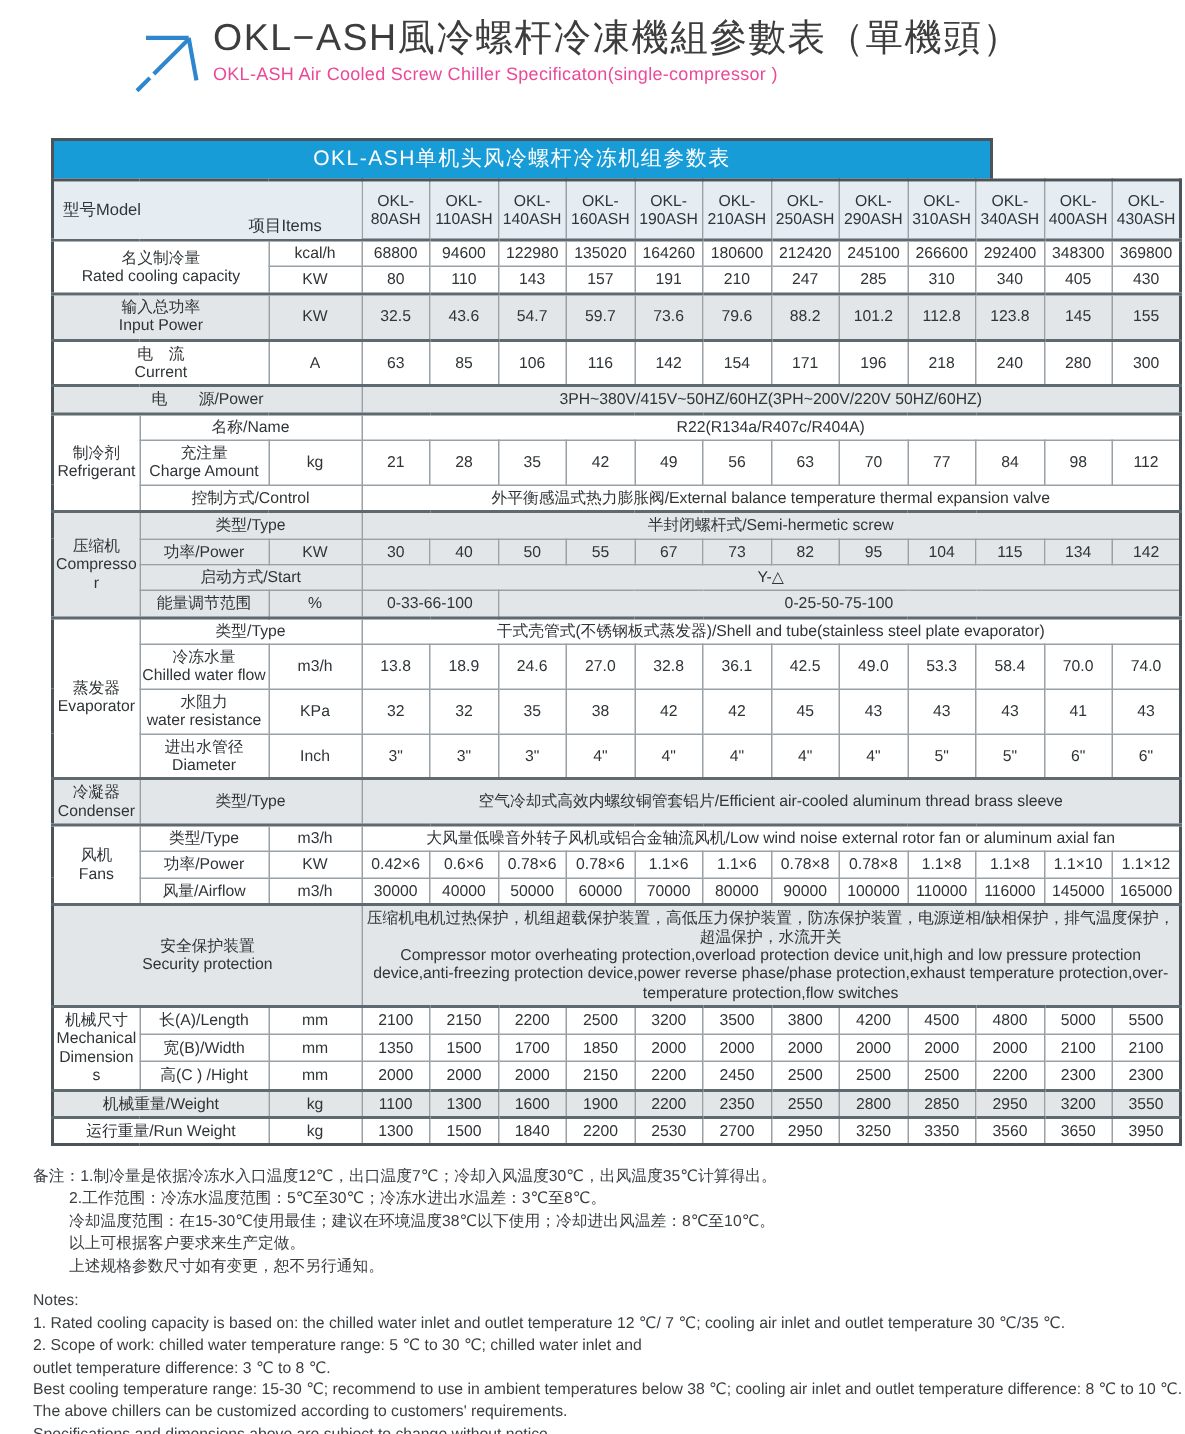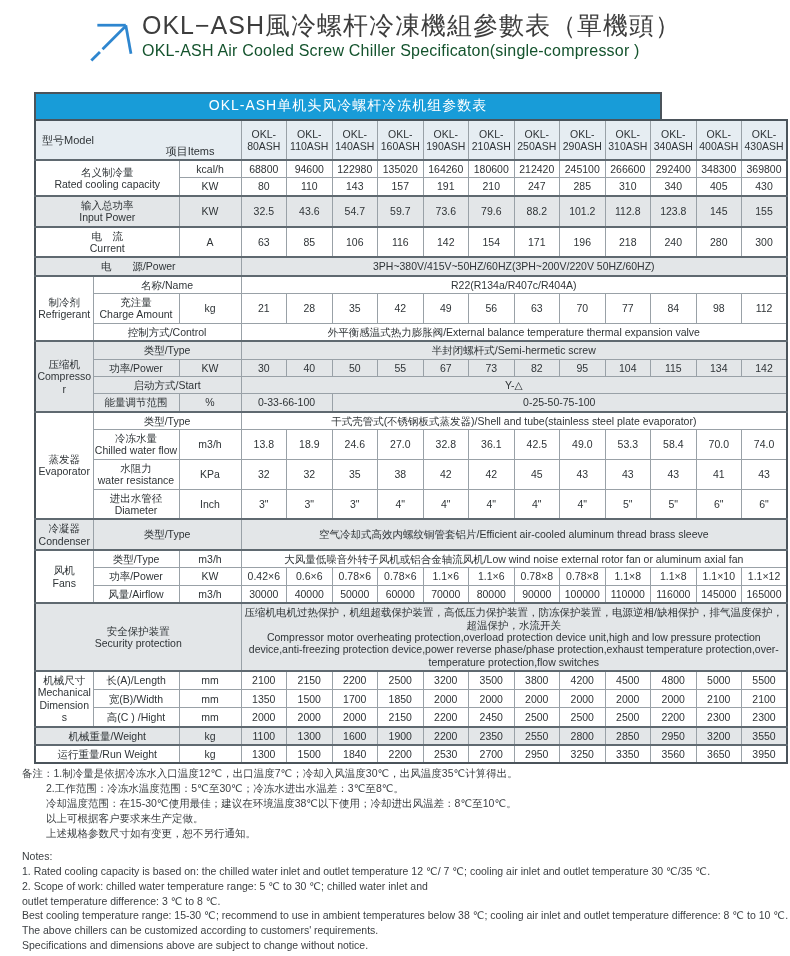--- a/index.html
+++ b/index.html
@@ -4,21 +4,21 @@
 <style>
   html,body{margin:0;padding:0;background:#ffffff;}
   .page{position:relative;width:790px;height:956px;box-sizing:border-box;overflow:hidden;
         font-family:"Liberation Sans","DejaVu Sans",sans-serif;color:#2f3437;background:#fff;}
   
   .hdr{display:flex;align-items:flex-start;padding:10px 0 0 86px;}
   .logo{width:52px;height:50px;flex:0 0 auto;margin-top:4px;}
   .logo path{stroke:#2e86cf;stroke-width:3.2;fill:none;stroke-linecap:butt;}
   .titles{margin-left:4px;}
   .t-zh{font-size:25px;color:#3d3d3d;letter-spacing:1px;line-height:1.25;}
-  .t-en{font-size:16px;color:#14532d;margin-top:1px;letter-spacing:.2px;}
+  .t-en{font-size:12px;color:#ec4899;margin-top:1px;letter-spacing:.2px;}
   
   .tbar{margin:28px 0 0 34px;width:628px;box-sizing:border-box;background:#189cd8;color:#fff;
         text-align:center;font-size:14px;padding:3px 0 4px 0;border:2px solid #4b545b;border-bottom:none;
         letter-spacing:1px;}
   table.spec{margin-left:34px;width:752px;table-layout:fixed;border-collapse:collapse;
              border:2px solid #4b545b;}
   table.spec td{border:1px solid #99a1a7;text-align:center;vertical-align:middle;
                 font-size:10.5px;line-height:1.18;padding:2px 1px;color:#2f3437;
                 overflow:hidden;word-wrap:break-word;}
   tr.w td{background:#ffffff;}
@@ -28,21 +28,21 @@
   td.model{font-size:11.5px;line-height:1.3;padding:4px 0;}
   td.left{text-align:left;padding:3px 6px;}
   td.corner{position:relative;height:34px;padding:0;
     background-image:linear-gradient(to bottom right,
       transparent calc(50% - 0.7px),#8a9198 calc(50% - 0.7px),
       #8a9198 calc(50% + 0.7px),transparent calc(50% + 0.7px));text-decoration:underline;}
   td.corner .cm{position:absolute;left:6px;top:13px;font-size:11px;}
   td.corner .ci{position:absolute;right:26px;top:24px;font-size:11px;}
   
   .notes{margin-left:22px;font-size:10.5px;color:#3a3e41;line-height:1.42;}
-  .notes.zh{margin-top:2px;}
+  .notes.zh{margin-top:13px;}
   .notes.en{margin-top:8px;}
   .nl.ind{padding-left:24px;}
 </style>
 </head>
 <body>
 
 <div class="page">
 
   <div class="hdr">
     <svg class="logo" viewBox="0 0 60 58" aria-hidden="true">

